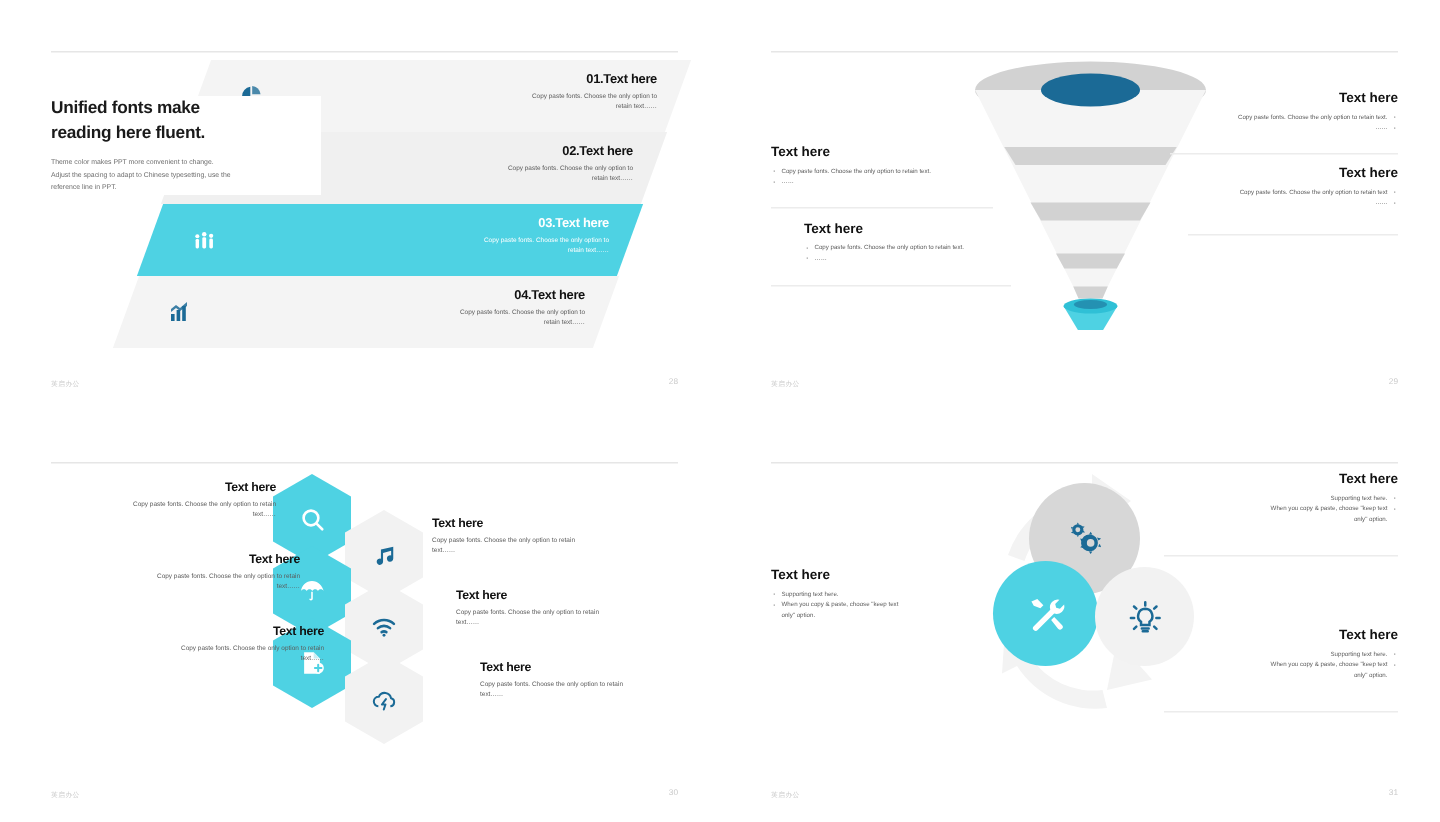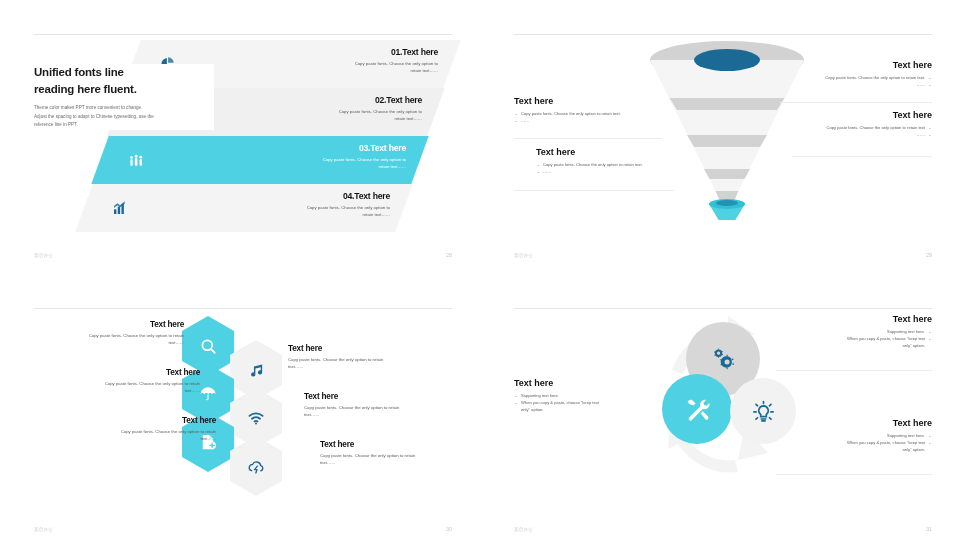--- a/index.html
+++ b/index.html
@@ -160,21 +160,21 @@
               <div class="item-body">
                 <span>Copy paste fonts. Choose the only option to</span><br><span>retain text……</span>
               </div>
             </div>
           </div>
         </div>
       </div>
 
       <div style="position:absolute; left:0; top:30px; width:180px; background:#fff; padding-right:4px;">
         <div class="h-title">
-          <span>Unified fonts line</span><br><span>reading here fluent.</span>
+          <span>Unified fonts make</span><br><span>reading here fluent.</span>
         </div>
         <div class="h-sub">
           <span>Theme color makes PPT more convenient to change.</span><br>
           <span>Adjust the spacing to adapt to Chinese typesetting, use the</span><br>
           <span>reference line in PPT.</span>
         </div>
       </div>
     </div>
 
     <div class="footer">

